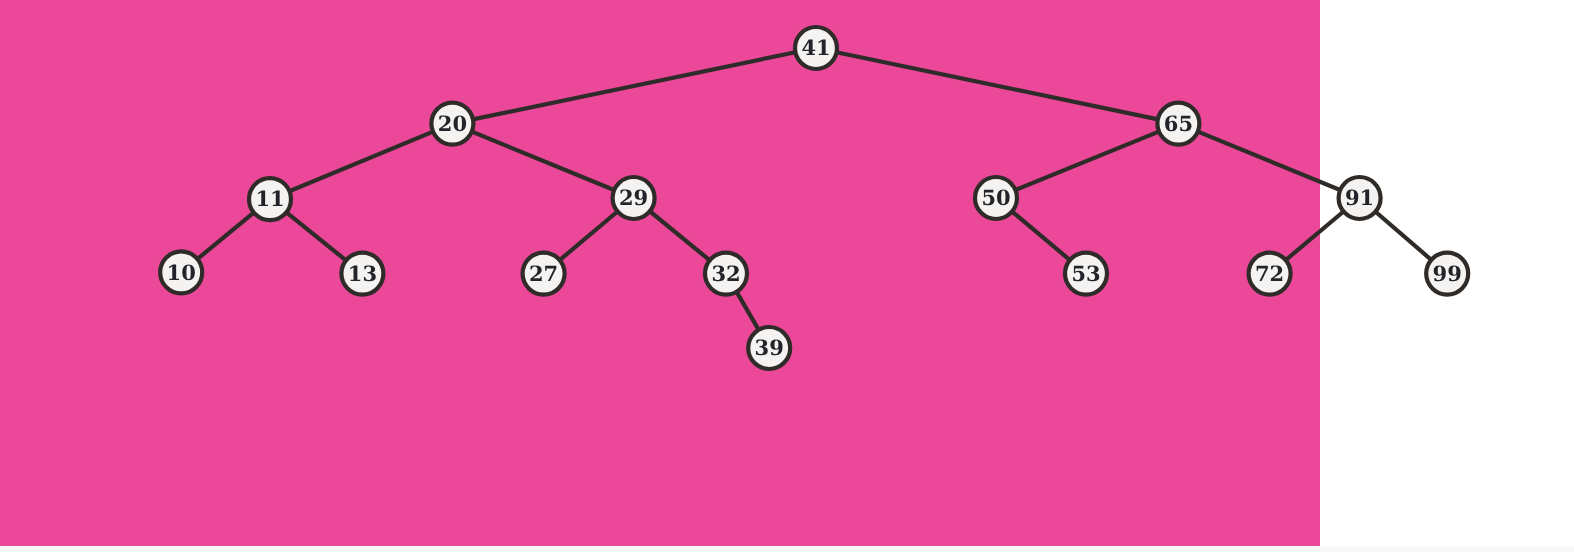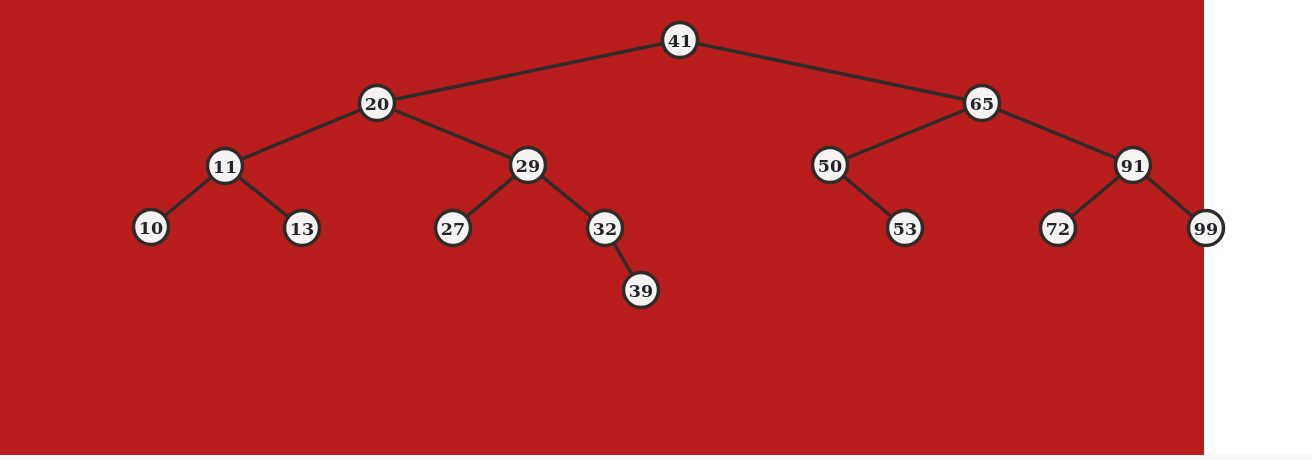--- a/index.html
+++ b/index.html
@@ -7,23 +7,23 @@
     padding: 0;
   }
   body {
     width: 1312px;
     height: 460px;
     overflow: hidden;
     font-family: "DejaVu Serif", serif;
   }
   .canvas {
     position: relative;
-    width: 1204px;
+    width: 1100px;
     height: 455px;
-    background: #b91c1c;
+    background: #ec4899;
   }
   .bottom-edge {
     width: 1312px;
     height: 5px;
     background: #f8f8f7;
   }
   svg text {
     font-family: "DejaVu Serif", serif;
     font-weight: 600;
     user-select: none;

